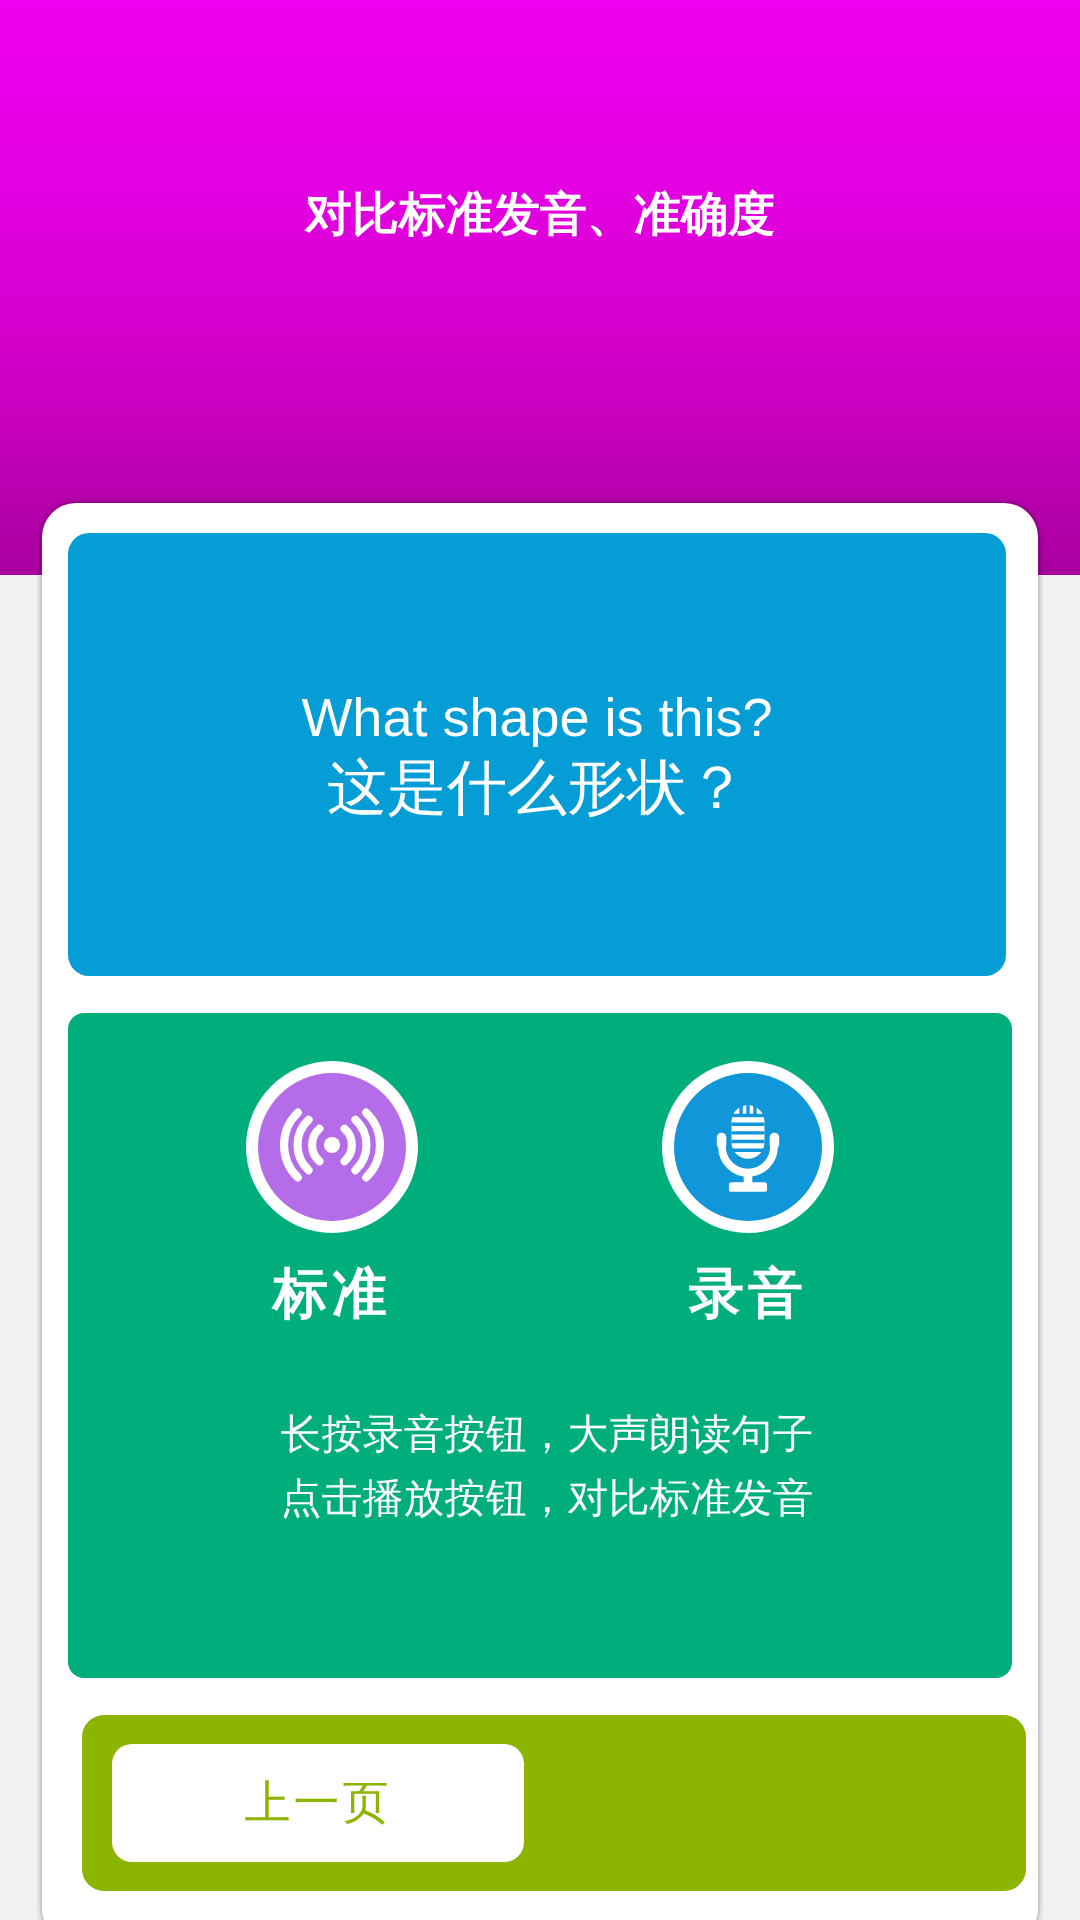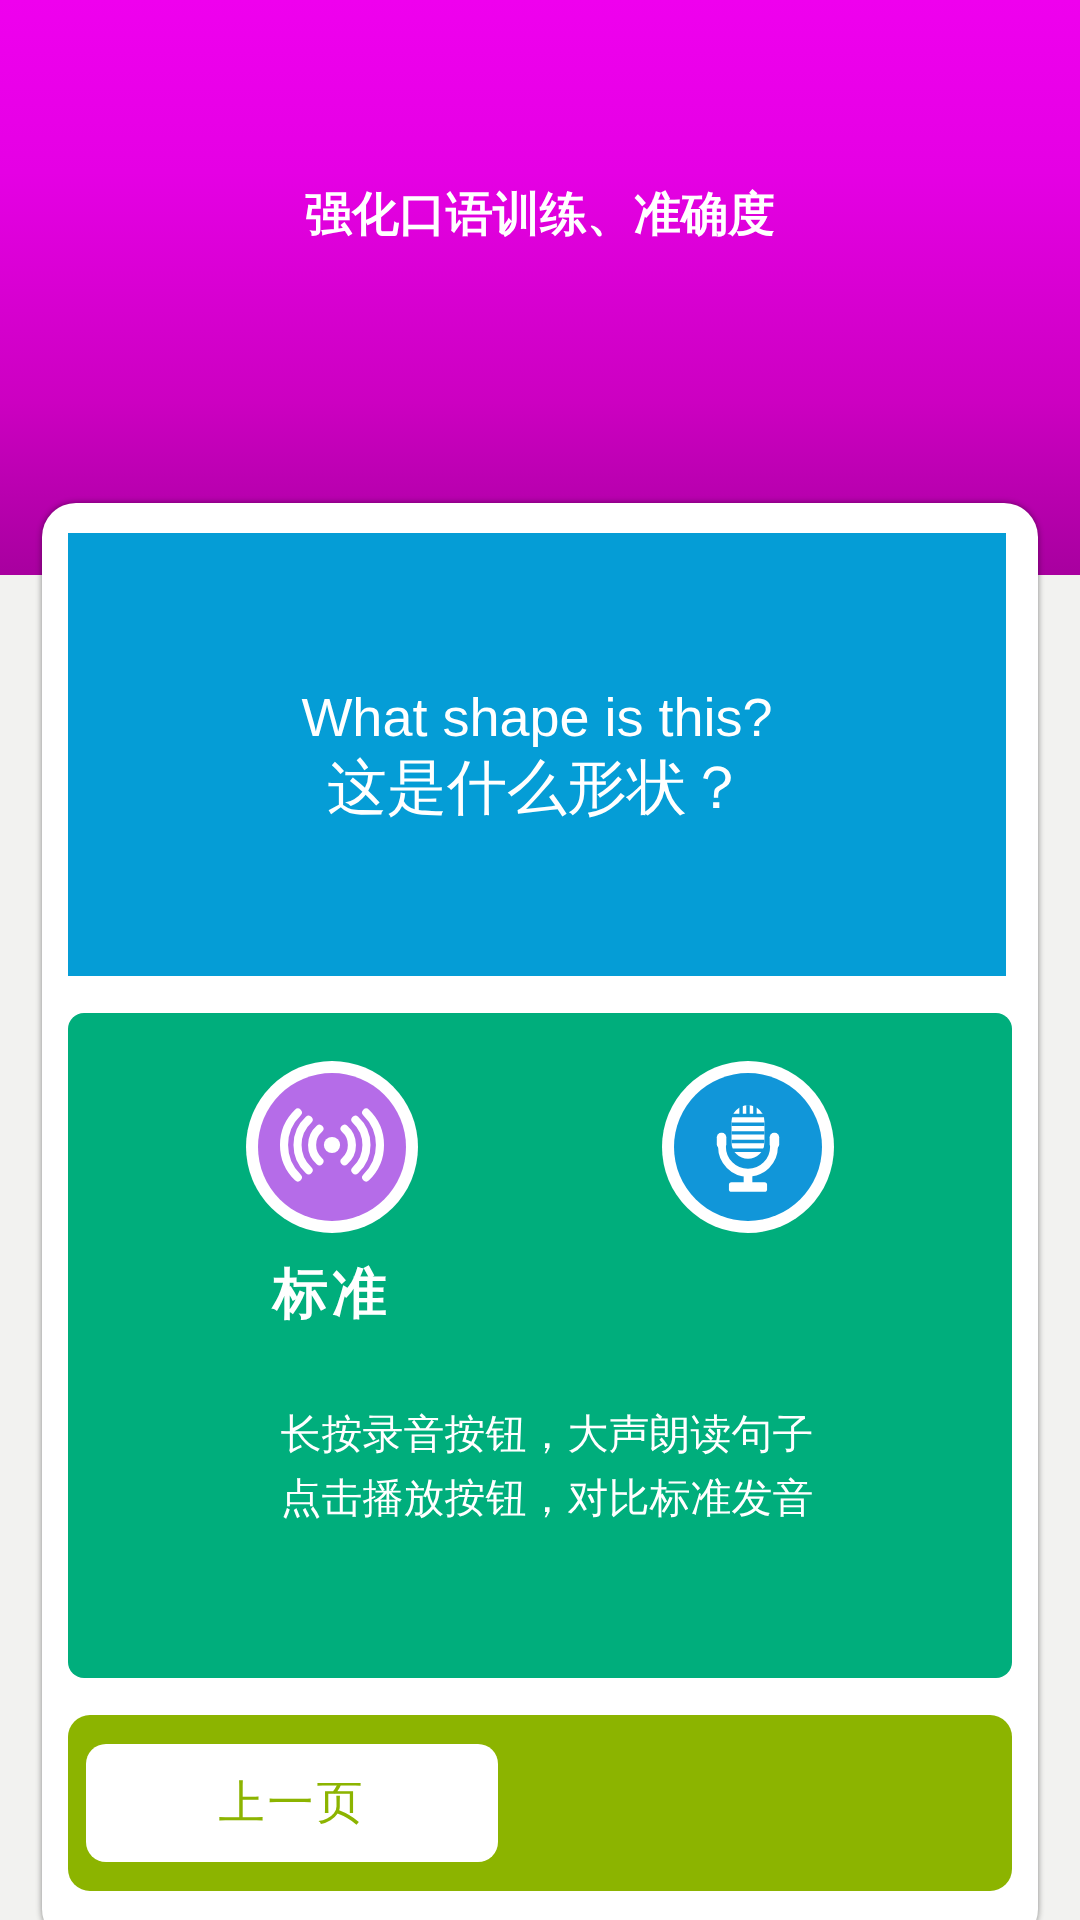--- a/index.html
+++ b/index.html
@@ -75,21 +75,21 @@
   }
 
   
   #question-panel {
     position: absolute;
     left: 26px;
     top: 30px;
     width: 938px;
     height: 443px;
     background: #059dd6;
-    border-radius: 0;
+    border-radius: 21px;
     display: flex;
     align-items: center;
     justify-content: center;
   }
 
   #question-text {
     text-align: center;
     color: #ffffff;
     font-size: 54px;
     line-height: 1.22;
@@ -163,30 +163,30 @@
     text-align: center;
     color: #ffffff;
     font-size: 41px;
     line-height: 1.55;
   }
   #practice-hint .hint-line { display: block; padding-left: 14px; }
 
   
   #nav-bar {
     position: absolute;
-    left: 26px;
+    left: 40px;
     top: 1212px;
     width: 944px;
     height: 176px;
     background: #8cb400;
     border-radius: 22px;
     display: flex;
     align-items: center;
     justify-content: space-between;
-    padding: 0 18px;
+    padding: 0 30px;
   }
 
   .nav-button {
     width: 412px;
     height: 118px;
     background: #ffffff;
     border-radius: 20px;
     border: none;
     color: #8cb400;
     font-size: 46px;
@@ -198,21 +198,21 @@
     justify-content: center;
   }
 </style>
 </head>
 <body>
 
 <div id="page-background"></div>
 
 <div id="header-band">
   <div id="header-subtitle">
-    <span class="sub-line">强化口语训练、准确度</span>
+    <span class="sub-line">对比标准发音、准确度</span>
   </div>
 </div>
 
 <div id="main-card">
 
   <div id="question-panel">
     <div id="question-text">
       <span class="q-line en">What shape is this?</span>
       <span class="q-line cn">这是什么形状？</span>
     </div>
@@ -259,20 +259,21 @@
                 </g>
                 <path d="M30 52 v10 a30 30 0 0 0 60 0 v-10" fill="none" stroke="#ffffff" stroke-width="9" stroke-linecap="round"></path>
                 <rect x="55" y="88" width="10" height="18" fill="#ffffff"></rect>
                 <rect x="38" y="103" width="44" height="11" rx="3" fill="#ffffff"></rect>
                 <rect x="24" y="46" width="11" height="18" rx="5" fill="#ffffff"></rect>
                 <rect x="85" y="46" width="11" height="18" rx="5" fill="#ffffff"></rect>
               </svg>
             </span>
           </div>
         </div>
+        <div class="control-label">录音</div>
       </div>
 
 
     </div>
 
     <div id="practice-hint">
       <span class="hint-line">长按录音按钮，大声朗读句子</span>
       <span class="hint-line">点击播放按钮，对比标准发音</span>
     </div>
 

